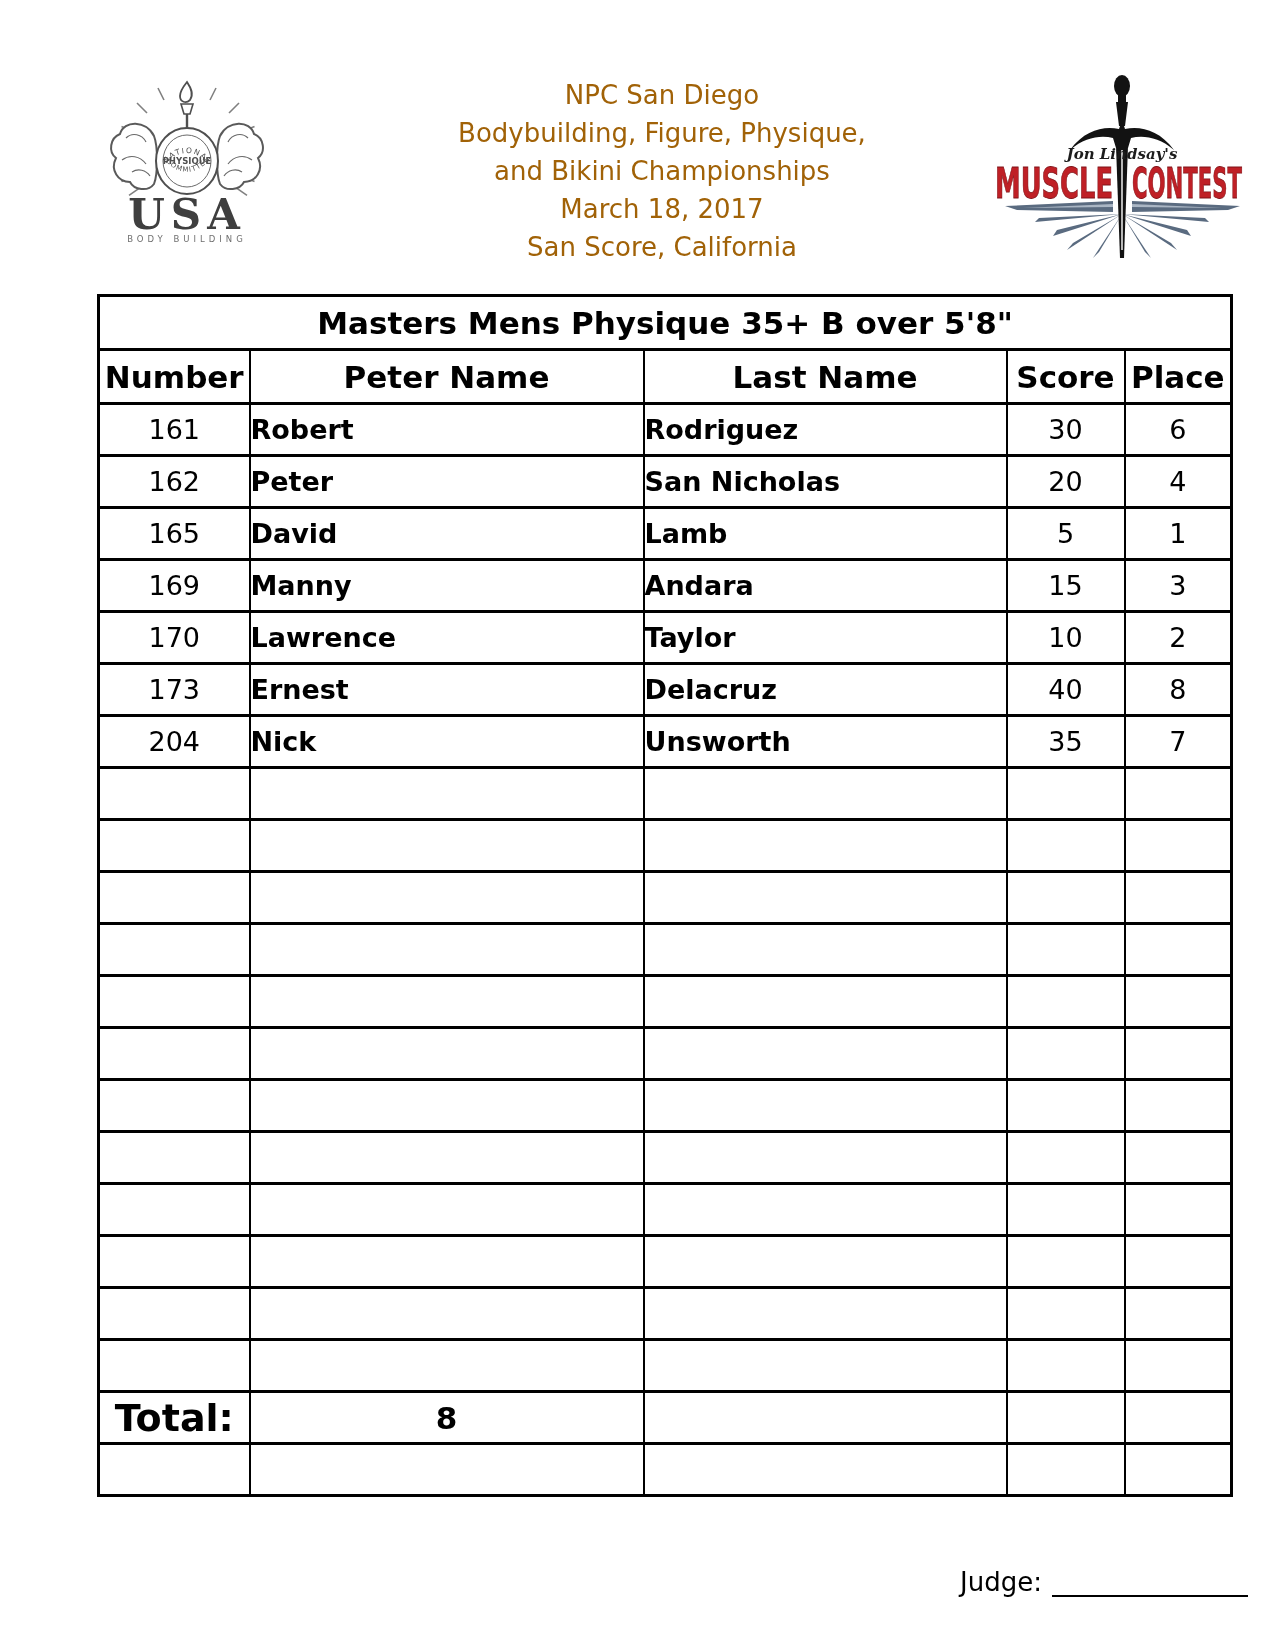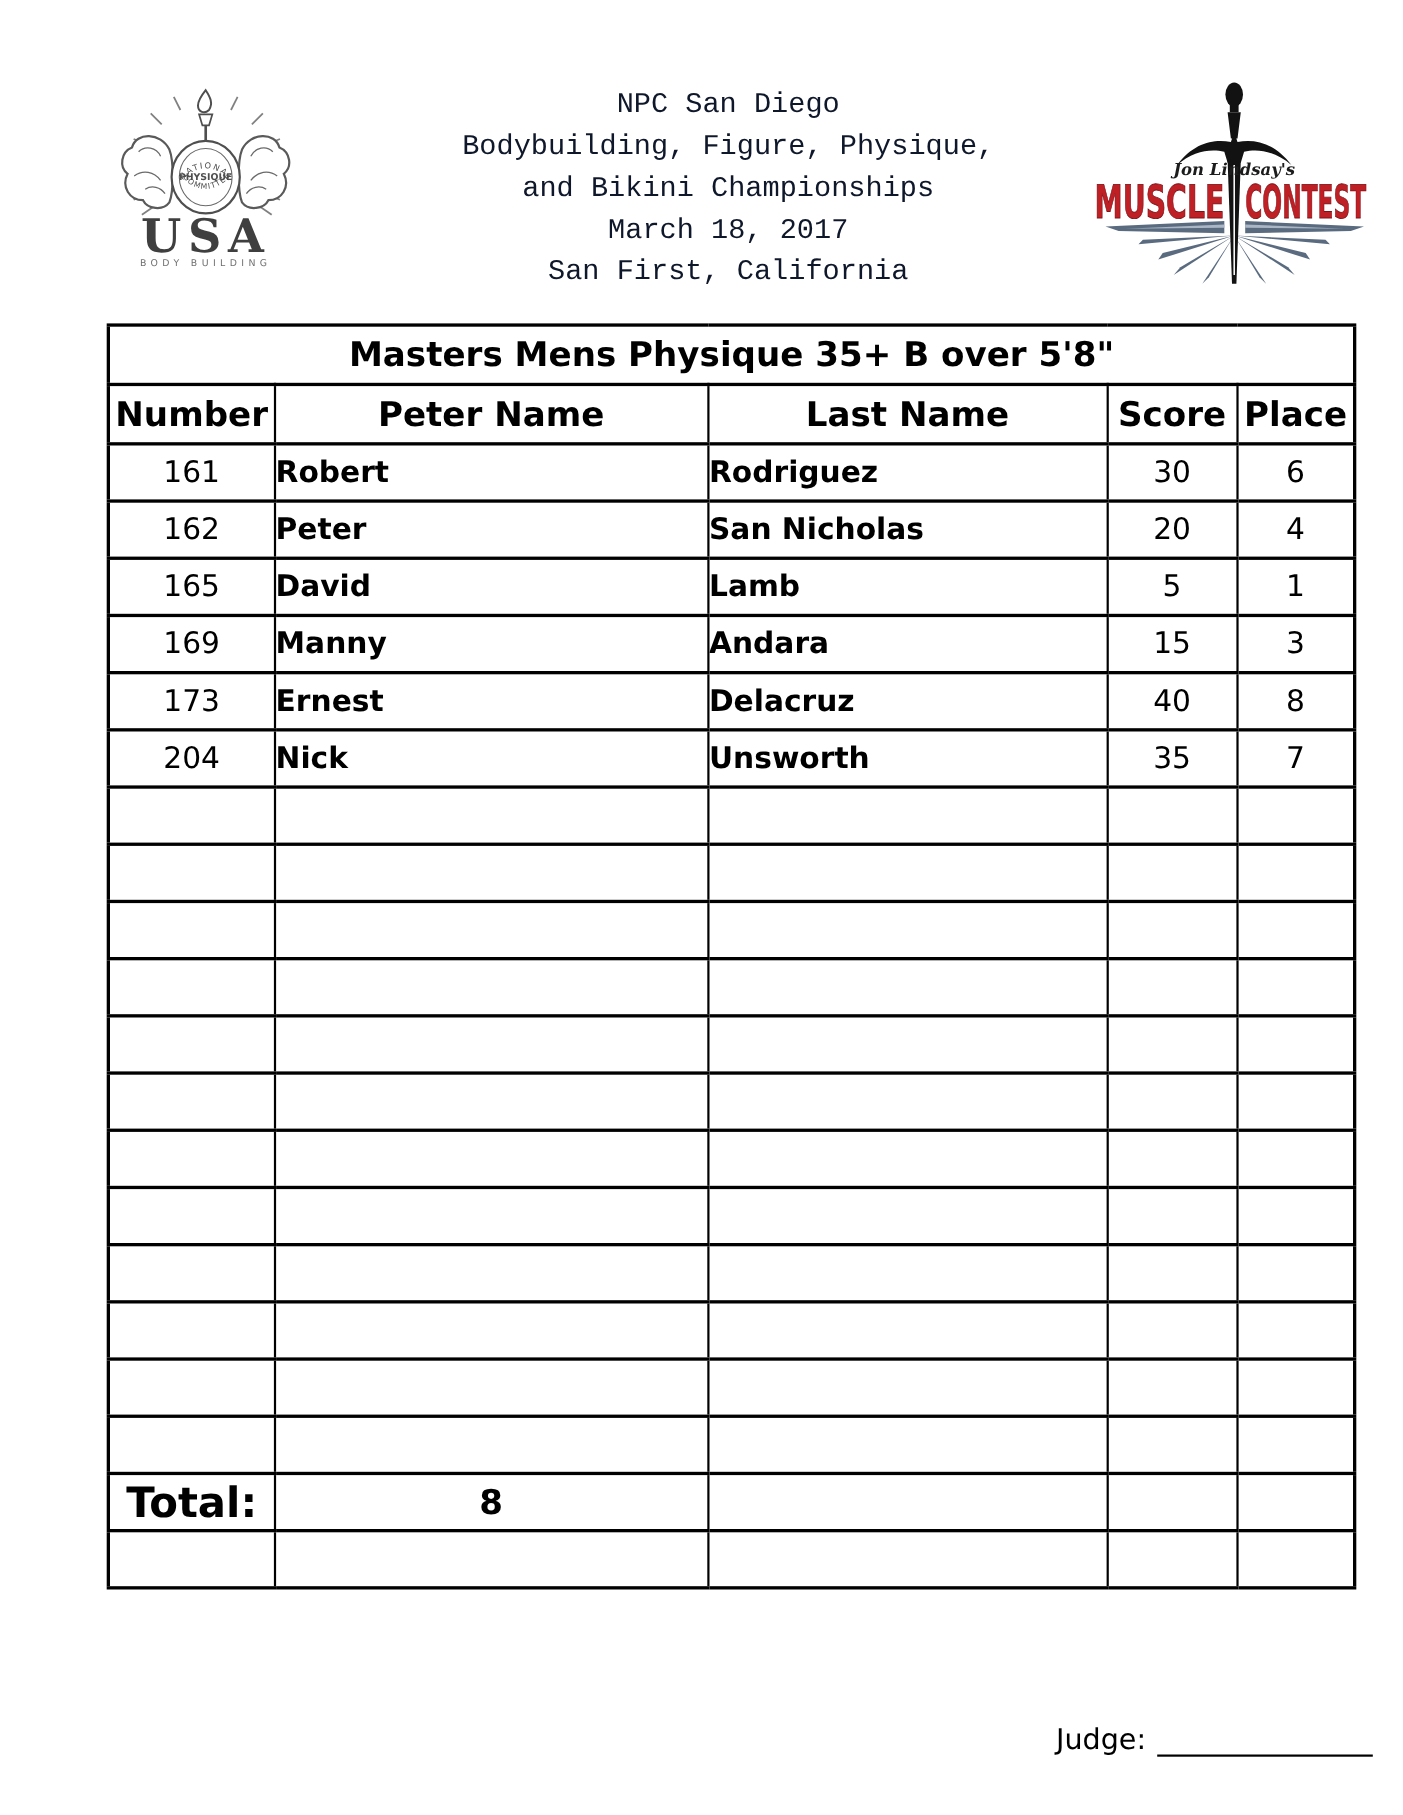--- a/index.html
+++ b/index.html
@@ -8,21 +8,21 @@
     width:1275px;height:1650px;
     background:#ffffff;
     font-family:"DejaVu Sans","Liberation Sans",sans-serif;
     color:#000;
     overflow:hidden;
   }
 
   
   .header-text{
     position:absolute;left:50px;top:76px;width:1224px;
-    text-align:center;font-size:26px;line-height:38px;color:#0f172a;font-family:Liberation Mono, monospace;
+    text-align:center;font-size:26px;line-height:38px;color:#a16207;
   }
   .usa-logo{position:absolute;left:108px;top:76px;width:158px;height:172px;}
   .mc-logo{position:absolute;left:935px;top:58px;width:312px;height:205px;}
 
   
   table.score{
     position:absolute;left:97px;top:283px;
     width:1133px;border-collapse:collapse;table-layout:fixed;
     background:#fff;
     margin-top:11px;
@@ -107,21 +107,21 @@
     </g>
     <text x="79" y="153" text-anchor="middle" font-family="DejaVu Serif, Liberation Serif, serif" font-weight="bold" font-size="42" letter-spacing="6" fill="#3f3f3f">USA</text>
     <text x="79" y="166" text-anchor="middle" font-size="8.5" letter-spacing="4" fill="#6f6f6f" font-family="DejaVu Sans, sans-serif">BODY BUILDING</text>
   </svg>
 
   <div class="header-text">
     <div>NPC San Diego</div>
     <div>Bodybuilding, Figure, Physique,</div>
     <div>and Bikini Championships</div>
     <div>March 18, 2017</div>
-    <div>San First, California</div>
+    <div>San Score, California</div>
   </div>
 
   <svg class="mc-logo" viewBox="0 0 312 205" xmlns="http://www.w3.org/2000/svg">
 
     <g>
       <path d="M70,148 L178,143 L178,154 L82,152 Z" fill="#5a6b80"></path>
       <path d="M305,148 L197,143 L197,154 L293,152 Z" fill="#5a6b80"></path>
       <path d="M88,150 L178,146 L178,149 Z" fill="#aab6c4"></path>
       <path d="M287,150 L197,146 L197,149 Z" fill="#aab6c4"></path>
     </g>
@@ -195,20 +195,27 @@
           <td class="c-place">1</td>
         </tr>
         <tr class="data">
           <td class="c-num">169</td>
           <td class="c-first">Manny</td>
           <td class="c-last">Andara</td>
           <td class="c-score">15</td>
           <td class="c-place">3</td>
         </tr>
         <tr class="data">
+          <td class="c-num">170</td>
+          <td class="c-first">Lawrence</td>
+          <td class="c-last">Taylor</td>
+          <td class="c-score">10</td>
+          <td class="c-place">2</td>
+        </tr>
+        <tr class="data">
           <td class="c-num">173</td>
           <td class="c-first">Ernest</td>
           <td class="c-last">Delacruz</td>
           <td class="c-score">40</td>
           <td class="c-place">8</td>
         </tr>
         <tr class="data">
           <td class="c-num">204</td>
           <td class="c-first">Nick</td>
           <td class="c-last">Unsworth</td>

